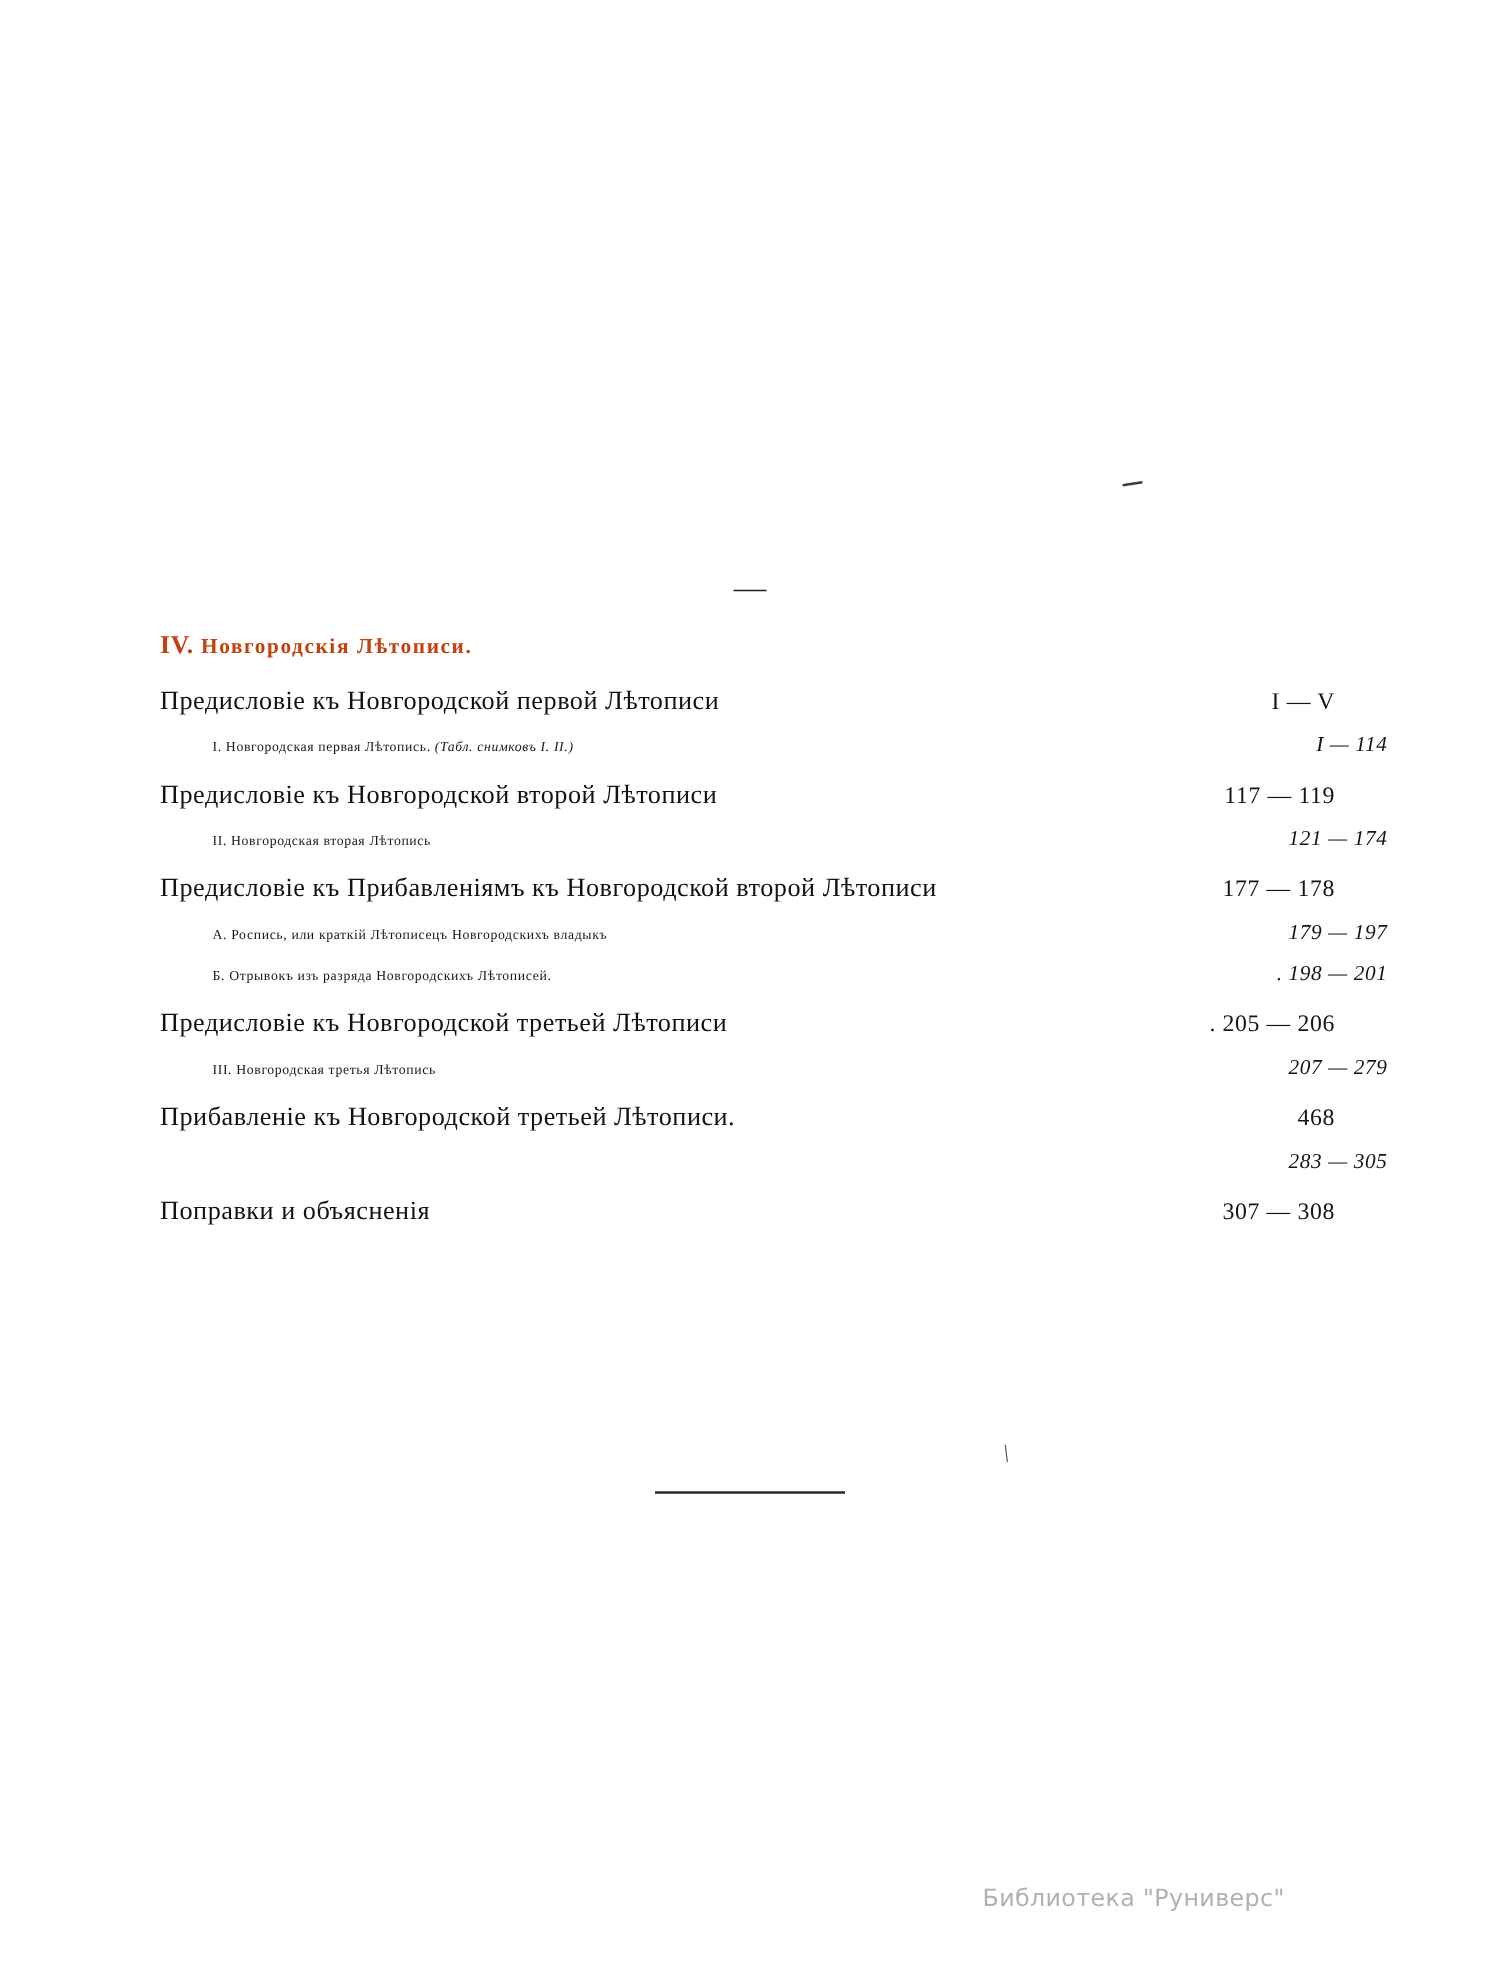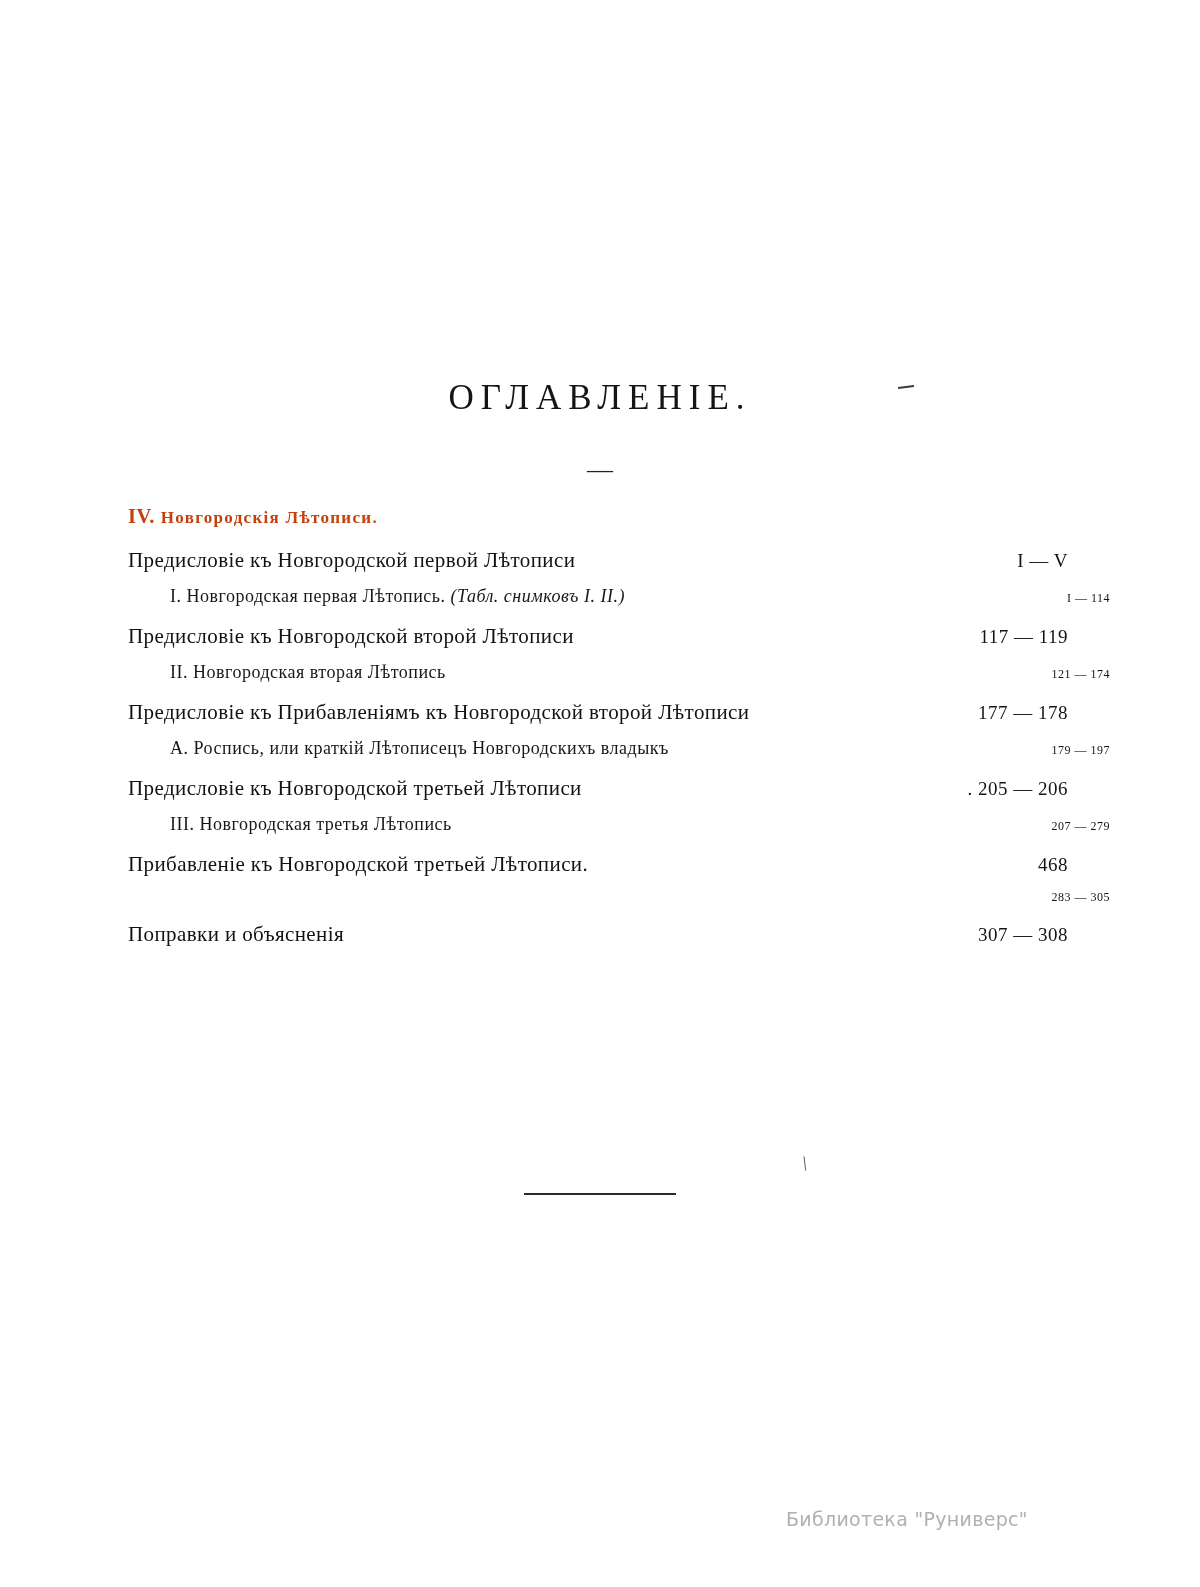--- a/index.html
+++ b/index.html
@@ -106,26 +106,27 @@
   .row.major .pages {
     font-size: 19px;
   }
 
   
   .row.minor {
     margin-top: 13px;
     padding-left: 42px;
   }
   .row.minor .label {
-    font-size: 18px;
+    font-size: 11px;
     letter-spacing: 0.5px;
     color: #181818;
   }
   .row.minor .pages {
-    font-size: 12px;
+    font-size: 17px;
+    font-style: italic;
   }
   .row.minor .ital {
     font-style: italic;
   }
 
   .rule {
     position: absolute;
     top: 1193px;
     left: 524px;
     width: 152px;
@@ -160,21 +161,20 @@
     font-size: 19px;
     color: #b0b0b0;
     letter-spacing: 0.3px;
   }
 </style>
 </head>
 <body>
 
 <div class="page">
 
-  <div class="title">ОГЛАВЛЕНІЕ.</div>
 
   <div class="title-dash">—</div>
 
   <div class="mark-top-right"></div>
 
   <div class="toc">
 
     <div class="section-head">
       <span class="roman">IV.</span>
       <span class="caps">Новгородскія Лѣтописи.</span>
@@ -212,20 +212,25 @@
       <span class="filler"></span>
       <span class="pages">177 — 178</span>
     </div>
 
     <div class="row minor">
       <span class="label">А. Роспись, или краткій Лѣтописецъ Новгородскихъ владыкъ</span>
       <span class="filler"></span>
       <span class="pages">179 — 197</span>
     </div>
 
+    <div class="row minor">
+      <span class="label">Б. Отрывокъ изъ разряда Новгородскихъ Лѣтописей.</span>
+      <span class="filler"></span>
+      <span class="pages">. 198 — 201</span>
+    </div>
 
     <div class="row major">
       <span class="label">Предисловіе къ Новгородской третьей Лѣтописи</span>
       <span class="filler"></span>
       <span class="pages">. 205 — 206</span>
     </div>
 
     <div class="row minor">
       <span class="label">III. Новгородская третья Лѣтопись</span>
       <span class="filler"></span>

